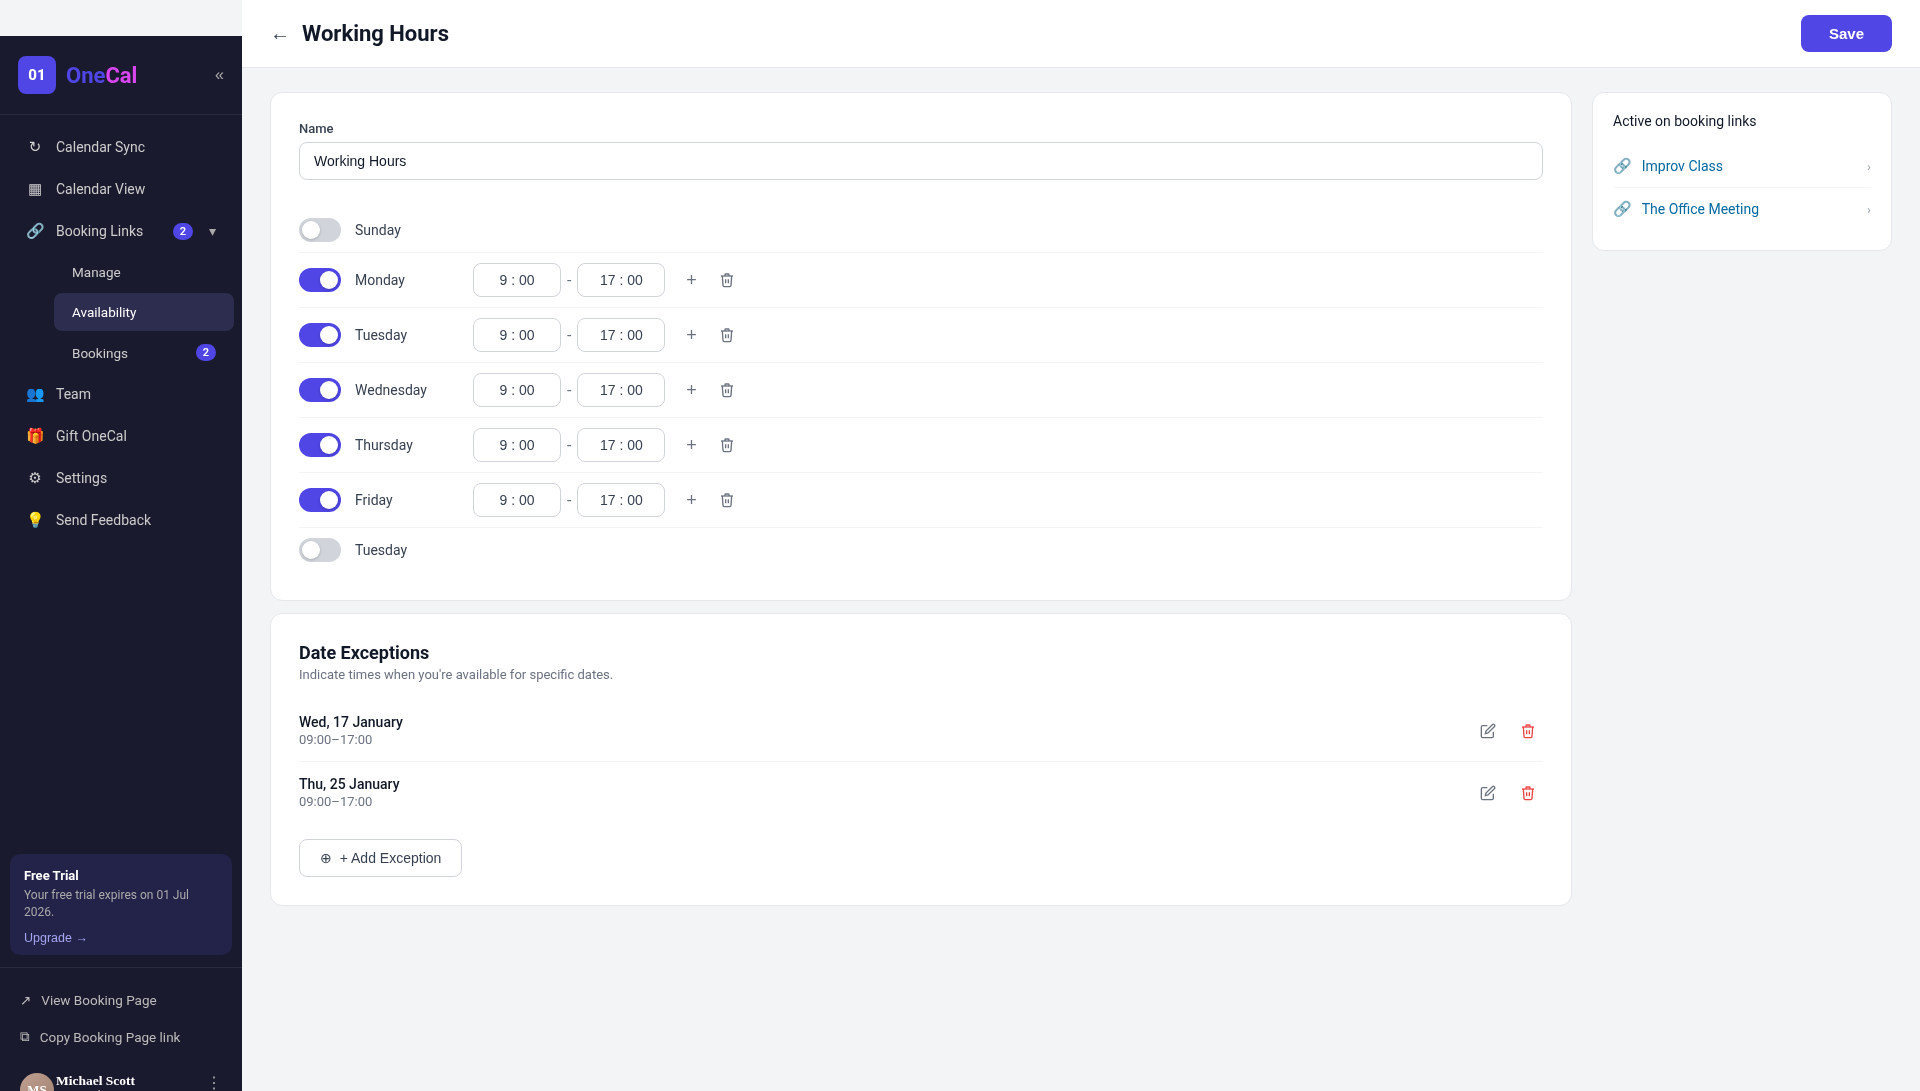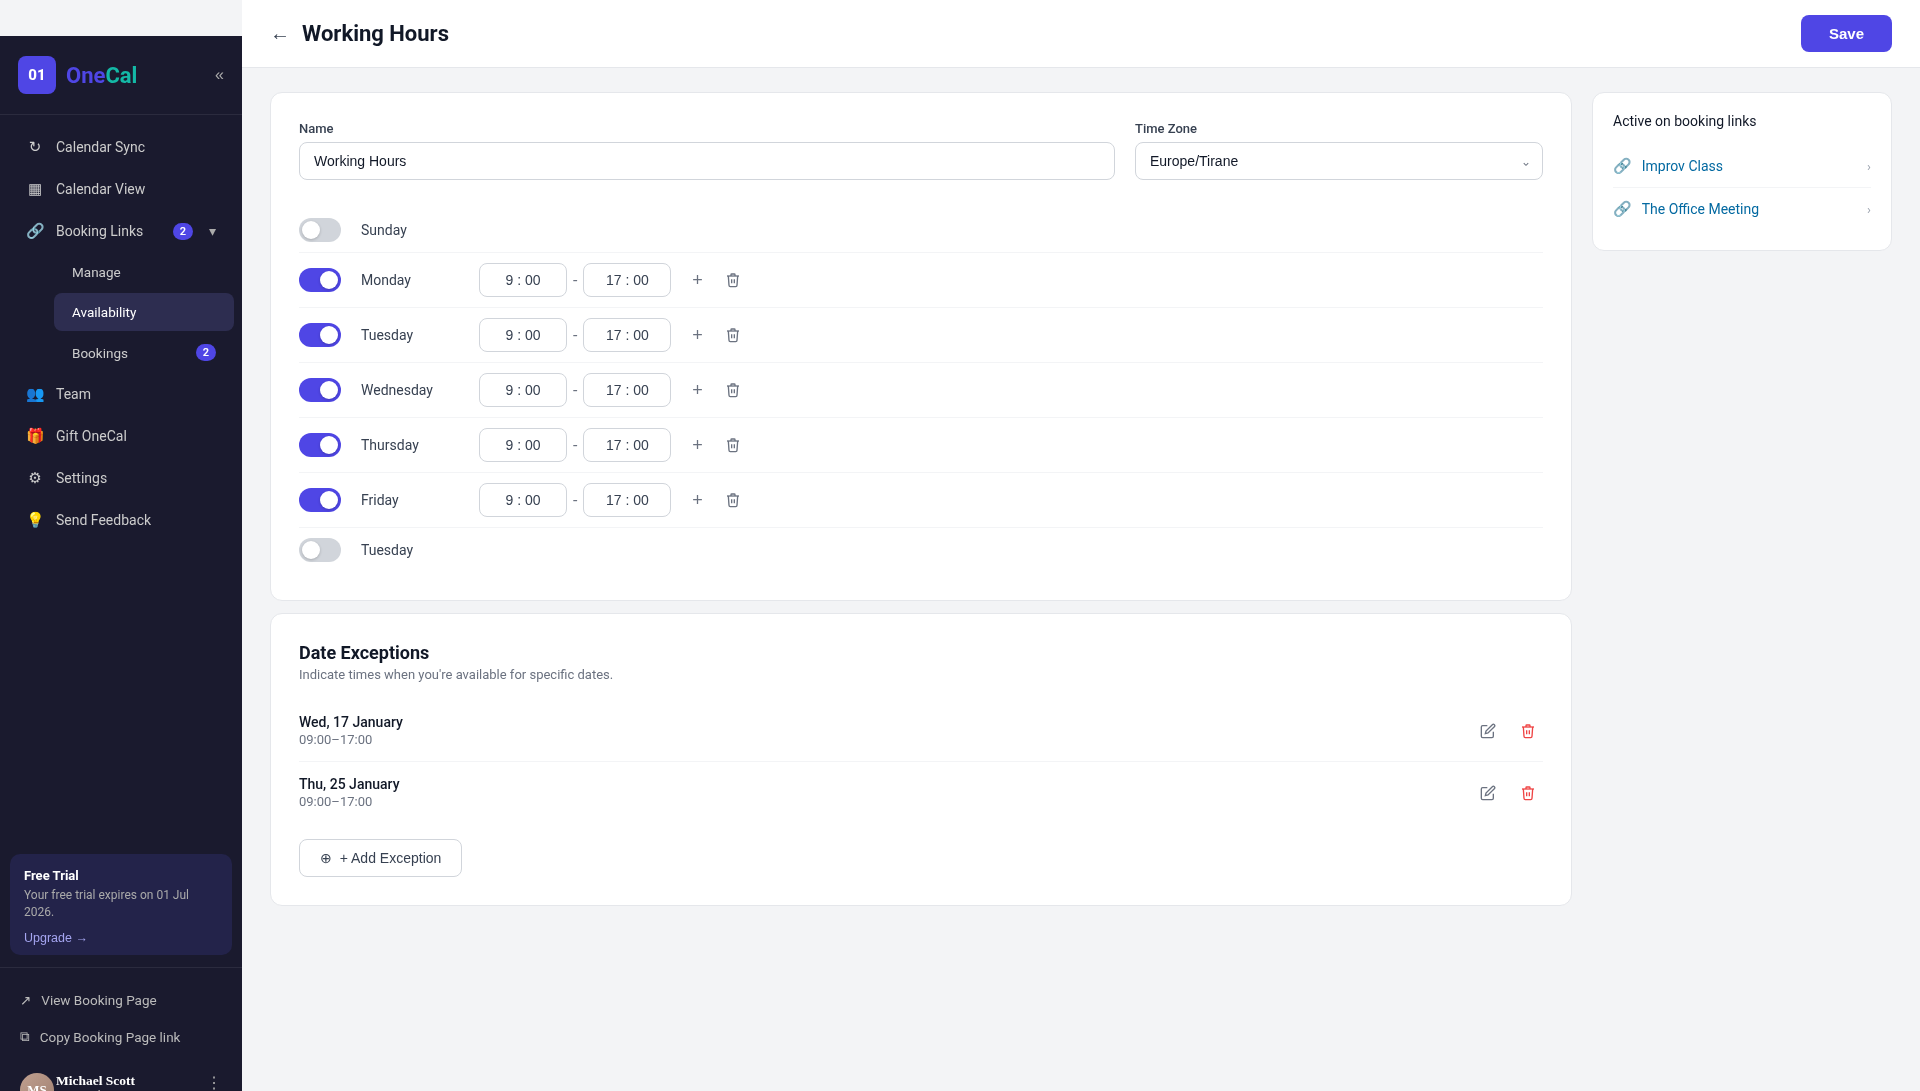--- a/index.html
+++ b/index.html
@@ -220,21 +220,21 @@
       border-radius: 50%;
       top: 3px; left: 3px;
       transition: left 0.2s;
       box-shadow: 0 1px 3px rgba(0,0,0,0.2);
     }
     .toggle.on .toggle-knob { left: 21px; }
     .day-name {
       width: 110px;
       font-size: 14px;
       color: #374151;
-      margin-left: 20px;
+      margin-left: 14px;
     }
     .time-group {
       display: flex;
       align-items: center;
       gap: 6px;
       margin-left: 8px;
     }
     .time-input {
       border: 1px solid #d1d5db;
       border-radius: 8px;
@@ -325,21 +325,21 @@
   </style>
 </head>
 <body>
 
 <div class="sidebar">
   <div class="sidebar-logo">
     <div class="logo-badge">
       <span>01</span>
     </div>
     <span class="logo-text">
-      <span>One</span><span style="color:#14b8a6">Cal</span>
+      <span>One</span><span style="color:#d946ef">Cal</span>
     </span>
     <button class="sidebar-collapse-btn">«</button>
   </div>
 
   <nav class="sidebar-nav">
 
     <div class="nav-item">
       <span class="icon">↻</span>
       <span>Calendar Sync</span>
     </div>
@@ -432,28 +432,20 @@
 
   <div class="content-area">
     <div class="main-panel">
 
       <div class="card">
 
         <div class="form-row">
           <div class="form-group flex-2">
             <label class="form-label">Name</label>
             <input class="form-input" type="text" value="Working Hours" style="">
-          </div>
-          <div class="form-group flex-1">
-            <label class="form-label">Time Zone</label>
-            <div class="select-wrapper">
-              <select class="form-select">
-                <option>Europe/Tirane</option>
-              </select>
-            </div>
           </div>
         </div>
 
         <div id="days-container">
             <div class="day-row">
       <div class="toggle ">
         <div class="toggle-knob"></div>
       </div>
       <span class="day-name">Sunday</span>
 

